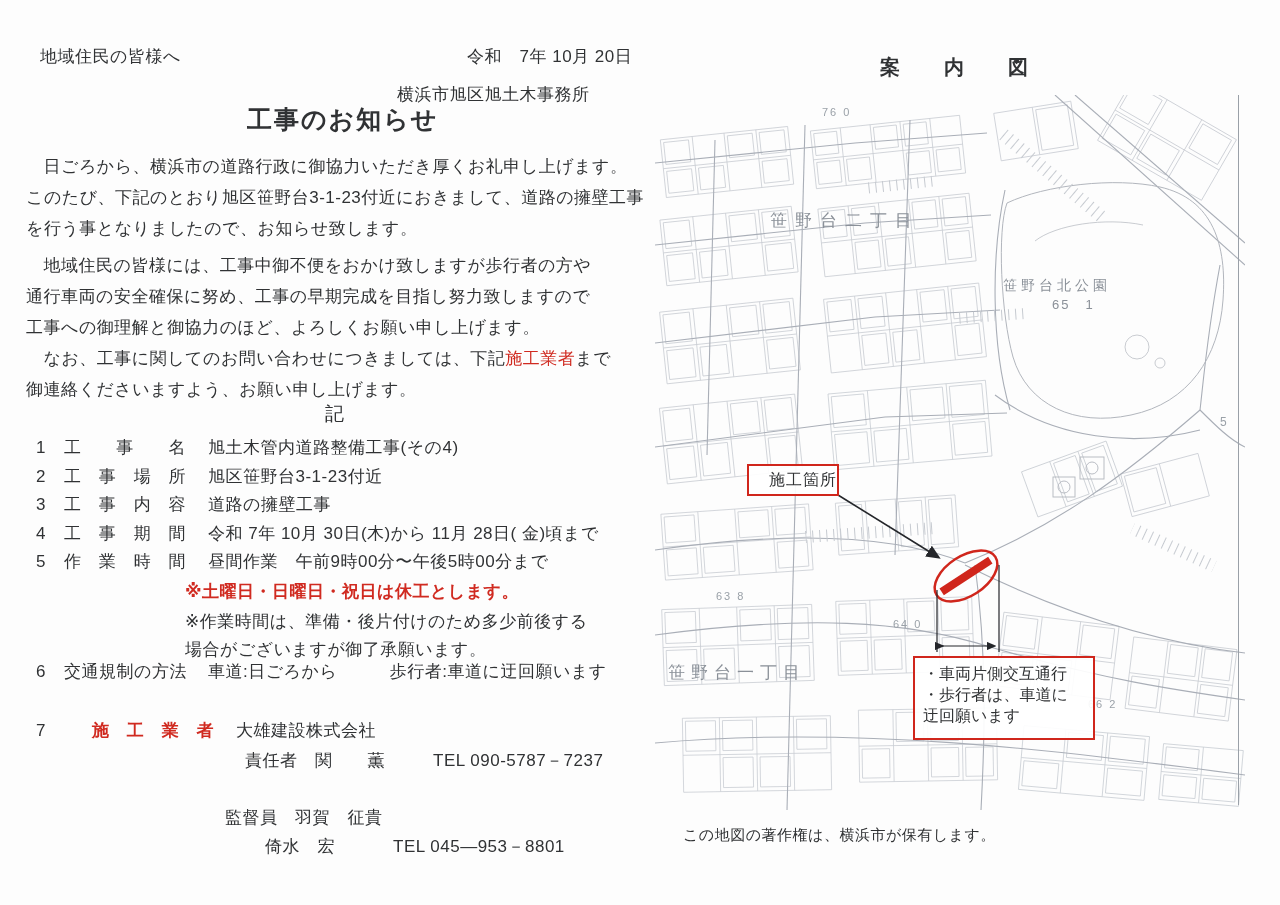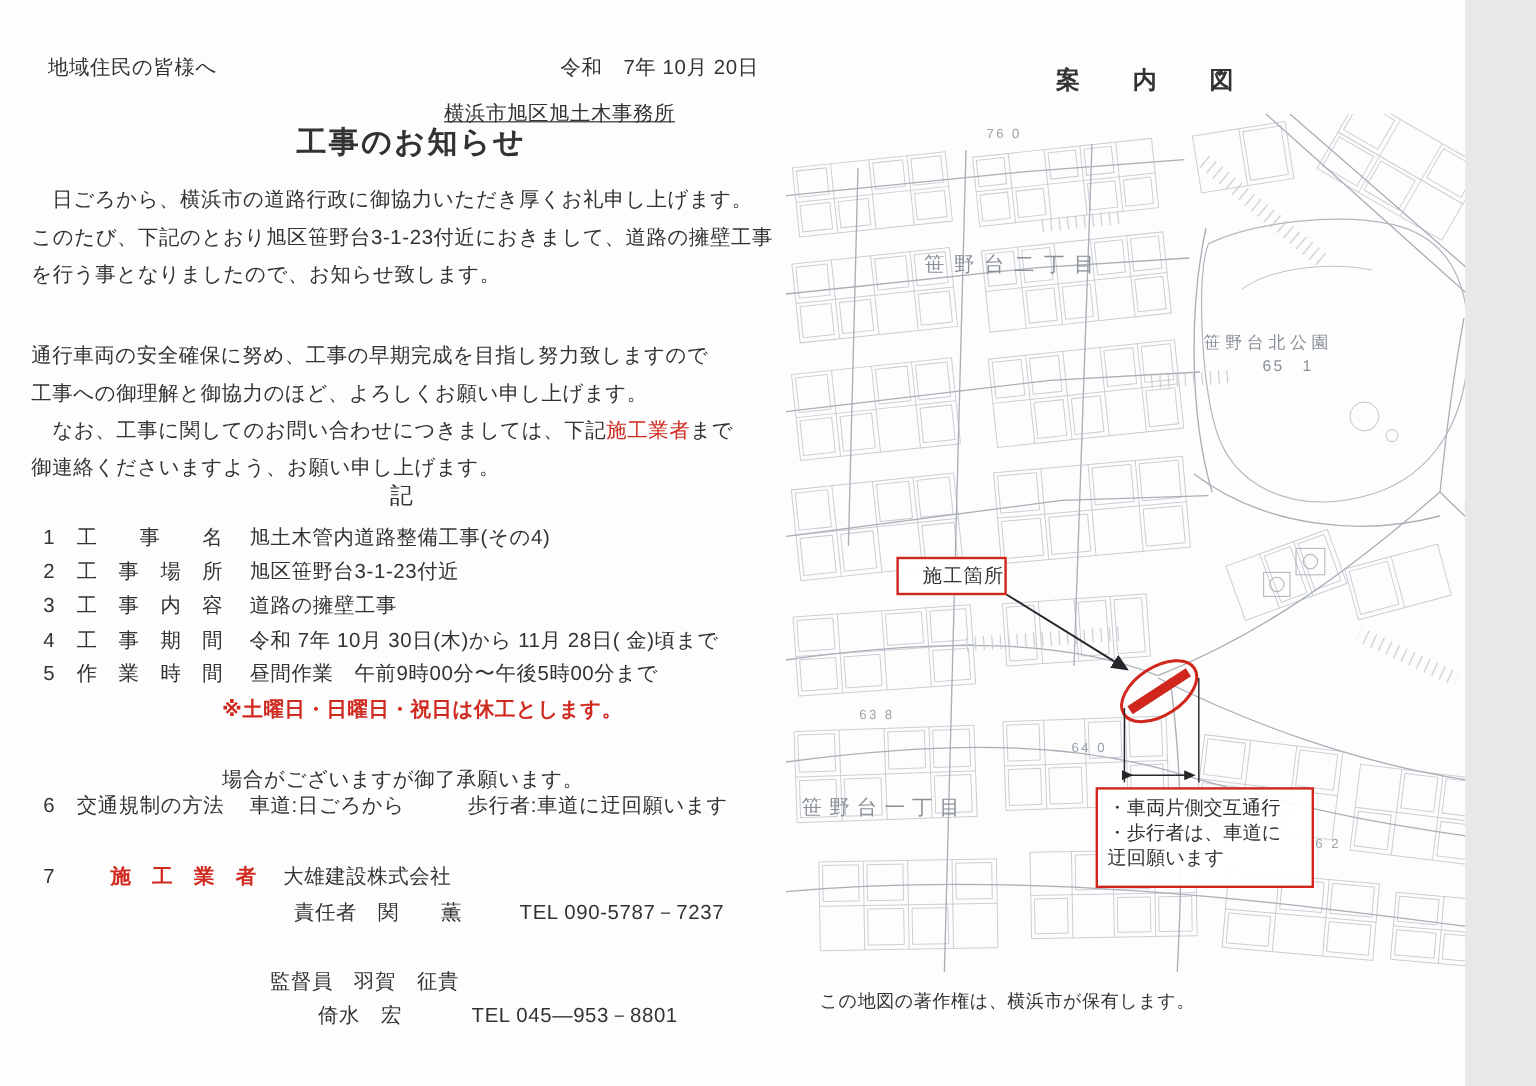--- a/index.html
+++ b/index.html
@@ -1,17 +1,17 @@
 <!DOCTYPE html>
 <html><head>
 <meta charset="utf-8">
 <style>
   html,body{margin:0;padding:0;}
   body{font-family:"Liberation Sans","DejaVu Sans",sans-serif;background:#e8e8e8;}
-  #page{position:relative;width:1187px;height:905px;background:#fdfdfd;overflow:hidden;color:#303234;padding-left:34px;}
+  #page{position:relative;width:1280px;height:905px;background:#fdfdfd;overflow:hidden;color:#303234;}
   .abs{position:absolute;white-space:nowrap;line-height:1.25;}
   .t17{font-size:17px;letter-spacing:0.5px;}
   .red{color:#d02a20;}
   .doc-title{font-size:25px;font-weight:bold;letter-spacing:2px;}
   .ki{font-size:19px;letter-spacing:1px;}
   .row-no{display:inline-block;width:28px;}
   .row-label{display:inline-block;width:122px;text-align:justify;text-align-last:justify;}
   .row-value{margin-left:22px;}
   .maptext{color:#8a9098;}
   .elev{color:#9aa1a8;font-size:11px;letter-spacing:2px;}
@@ -20,39 +20,41 @@
   #callout-box{padding:5px 8px;font-size:16px;line-height:21px;white-space:nowrap;}
   #map-right-border{position:absolute;width:1px;background:#9aa0a8;}
 </style>
 </head>
 <body>
 
 <div id="page">
 
   <div class="abs t17" style="left:40px;top:46px;">地域住民の皆様へ</div>
   <div class="abs t17" style="left:467px;top:46px;">令和　7年 10月 20日</div>
-  <div class="abs t17" style="left:370px;top:84px;text-decoration:underline;">横浜市旭区旭土木事務所</div>
+  <div class="abs t17" style="left:397px;top:84px;">横浜市旭区旭土木事務所</div>
   <div class="abs doc-title" style="left:247px;top:104px;">工事のお知らせ</div>
 
   <div class="abs t17" style="left:26px;top:156px;">　日ごろから、横浜市の道路行政に御協力いただき厚くお礼申し上げます。</div>
   <div class="abs t17" style="left:26px;top:187px;">このたび、下記のとおり旭区笹野台3-1-23付近におきまして、道路の擁壁工事</div>
   <div class="abs t17" style="left:26px;top:218px;">を行う事となりましたので、お知らせ致します。</div>
+  <div class="abs t17" style="left:26px;top:255px;">　地域住民の皆様には、工事中御不便をおかけ致しますが歩行者の方や</div>
   <div class="abs t17" style="left:26px;top:286px;">通行車両の安全確保に努め、工事の早期完成を目指し努力致しますので</div>
   <div class="abs t17" style="left:26px;top:317px;">工事への御理解と御協力のほど、よろしくお願い申し上げます。</div>
   <div class="abs t17" style="left:26px;top:348px;"><span>　なお、工事に関してのお問い合わせにつきましては、下記</span><span class="red">施工業者</span><span>まで</span></div>
   <div class="abs t17" style="left:26px;top:379px;">御連絡くださいますよう、お願い申し上げます。</div>
 
   <div class="abs ki" style="left:325px;top:402px;">記</div>
 
   <div class="abs t17" style="left:36px;top:437px;"><span class="row-no">1</span><span class="row-label">工　事　名</span><span class="row-value">旭土木管内道路整備工事(その4)</span></div>
   <div class="abs t17" style="left:36px;top:466px;"><span class="row-no">2</span><span class="row-label">工 事 場 所</span><span class="row-value">旭区笹野台3-1-23付近</span></div>
   <div class="abs t17" style="left:36px;top:494px;"><span class="row-no">3</span><span class="row-label">工 事 内 容</span><span class="row-value">道路の擁壁工事</span></div>
   <div class="abs t17" style="left:36px;top:523px;"><span class="row-no">4</span><span class="row-label">工 事 期 間</span><span class="row-value">令和 7年 10月 30日(木)から 11月 28日( 金)頃まで</span></div>
   <div class="abs t17" style="left:36px;top:551px;"><span class="row-no">5</span><span class="row-label">作 業 時 間</span><span class="row-value">昼間作業　午前9時00分〜午後5時00分まで</span></div>
   <div class="abs t17 red" style="left:185px;top:581px;font-weight:bold;">※土曜日・日曜日・祝日は休工とします。</div>
+  <div class="abs t17" style="left:185px;top:611px;">※作業時間は、準備・後片付けのため多少前後する</div>
   <div class="abs t17" style="left:185px;top:639px;font-family:Liberation Serif, serif;">場合がございますが御了承願います。</div>
   <div class="abs t17" style="left:36px;top:661px;"><span class="row-no">6</span><span class="row-label">交通規制の方法</span><span class="row-value">車道:日ごろから　　　歩行者:車道に迂回願います</span></div>
   <div class="abs t17" style="left:36px;top:720px;"><span class="row-no">7</span><span class="row-label red" style="font-weight:bold;margin-left:28px;">施 工 業 者</span><span class="row-value">大雄建設株式会社</span></div>
   <div class="abs t17" style="left:245px;top:750px;"><span>責任者　関　　薫</span><span style="margin-left:48px;">TEL 090-5787－7237</span></div>
   <div class="abs t17" style="left:225px;top:807px;">監督員　羽賀　征貴</div>
   <div class="abs t17" style="left:265px;top:836px;"><span>倚水　宏</span><span style="margin-left:58px;">TEL 045—953－8801</span></div>
 
   <div class="abs" style="left:880px;top:55px;font-size:20px;font-weight:bold;letter-spacing:12px;">案　内　図</div>
 
   <svg class="abs" style="left:655px;top:95px;" width="590" height="715" viewBox="0 0 590 715">

